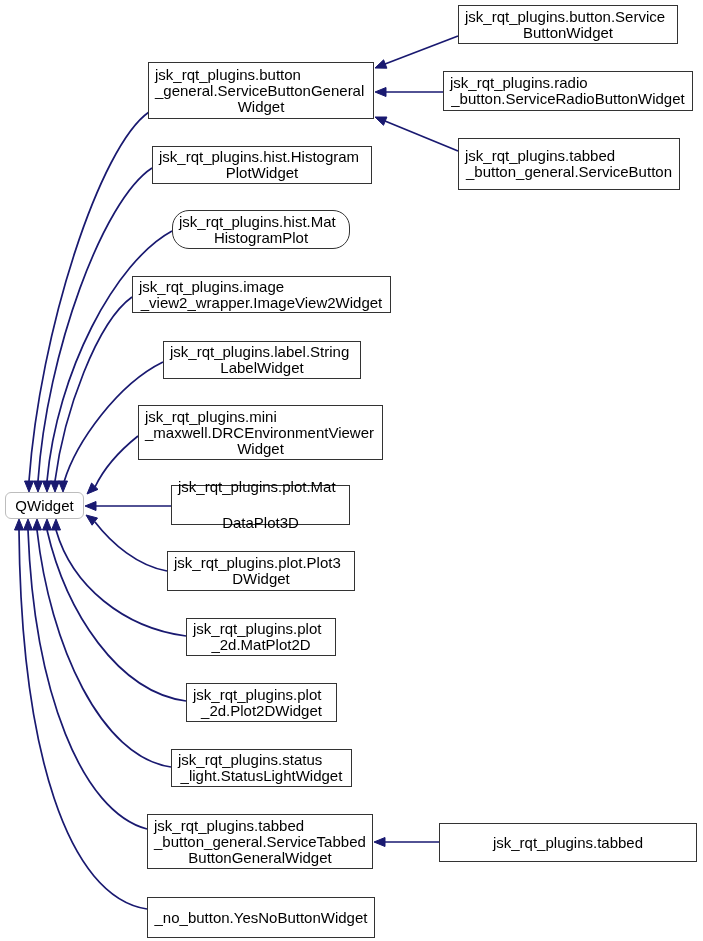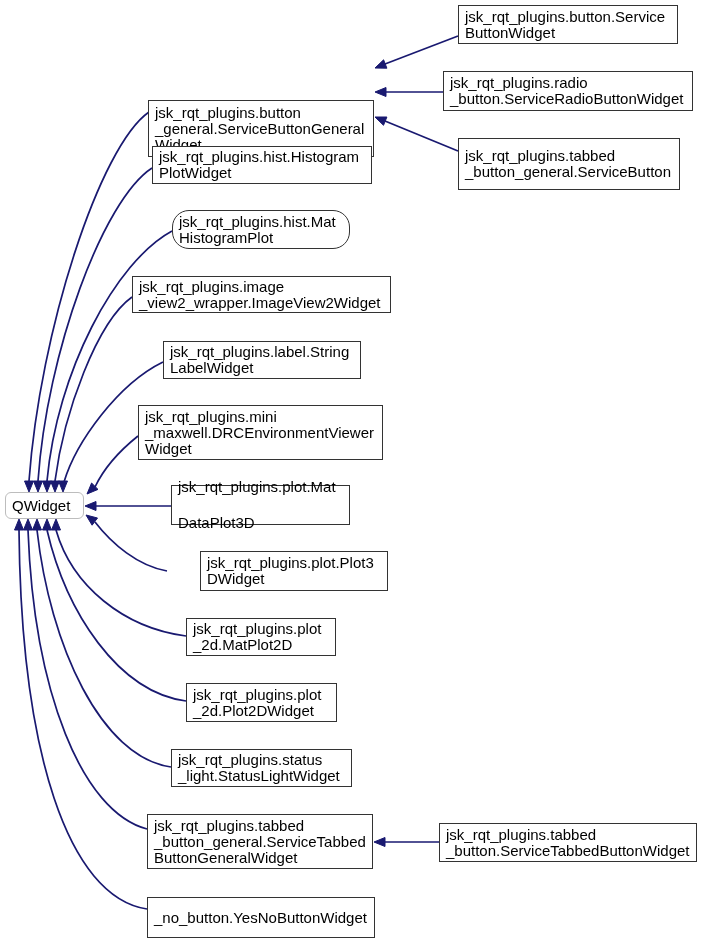--- a/index.html
+++ b/index.html
@@ -47,21 +47,21 @@
     line-height: 16px;
     white-space: nowrap;
     display: flex;
     flex-direction: column;
     justify-content: center;
     padding: 1px 6px;
     cursor: pointer;
   }
   .node.external { border-color: var(--ext-border); border-radius: 6px; }
   .node .ln { text-align: left; }
-  .node .ln:last-child { text-align: left; }
+  .node .ln:last-child { text-align: center; }
 </style>
 </head>
 <body>
 
 <div id="stage">
 
   <svg id="edges-layer" width="703" height="941" viewBox="0 0 703 941">
 
     <g>
       <path class="edge-path" d="M149,112 C100,146 40,330 29,481"></path>
@@ -139,21 +139,21 @@
 
   <div class="node external" style="left:5px; top:492px; width:79px; height:27px;">
     <div class="ln">QWidget</div>
   </div>
 
   <div class="node" style="left:458px; top:5px; width:220px; height:39px;">
     <div class="ln">jsk_rqt_plugins.button.Service</div>
     <div class="ln">ButtonWidget</div>
   </div>
 
-  <div class="node" style="left:148px; top:62px; width:226px; height:57px;margin-top:38px;">
+  <div class="node" style="left:148px; top:62px; width:226px; height:57px;">
     <div class="ln">jsk_rqt_plugins.button</div>
     <div class="ln">_general.ServiceButtonGeneral</div>
     <div class="ln">Widget</div>
   </div>
 
   <div class="node" style="left:443px; top:71px; width:250px; height:40px;">
     <div class="ln">jsk_rqt_plugins.radio</div>
     <div class="ln">_button.ServiceRadioButtonWidget</div>
   </div>
 
@@ -186,21 +186,21 @@
     <div class="ln">jsk_rqt_plugins.mini</div>
     <div class="ln">_maxwell.DRCEnvironmentViewer</div>
     <div class="ln">Widget</div>
   </div>
 
   <div class="node" style="left:171px; top:485px; width:179px; height:40px;gap:20px;">
     <div class="ln">jsk_rqt_plugins.plot.Mat</div>
     <div class="ln">DataPlot3D</div>
   </div>
 
-  <div class="node" style="left:167px; top:551px; width:188px; height:40px;margin-left:33px;">
+  <div class="node" style="left:167px; top:551px; width:188px; height:40px;">
     <div class="ln">jsk_rqt_plugins.plot.Plot3</div>
     <div class="ln">DWidget</div>
   </div>
 
   <div class="node" style="left:186px; top:618px; width:150px; height:38px;">
     <div class="ln">jsk_rqt_plugins.plot</div>
     <div class="ln">_2d.MatPlot2D</div>
   </div>
 
   <div class="node" style="left:186px; top:683px; width:151px; height:39px;">
@@ -214,20 +214,19 @@
   </div>
 
   <div class="node" style="left:147px; top:814px; width:226px; height:55px;">
     <div class="ln">jsk_rqt_plugins.tabbed</div>
     <div class="ln">_button_general.ServiceTabbed</div>
     <div class="ln">ButtonGeneralWidget</div>
   </div>
 
   <div class="node" style="left:439px; top:823px; width:258px; height:39px;">
     <div class="ln">jsk_rqt_plugins.tabbed</div>
-    <div class="ln">_button.ServiceTabbedButtonWidget</div>
   </div>
 
   <div class="node" style="left:147px; top:897px; width:228px; height:41px;">
     <div class="ln">_no_button.YesNoButtonWidget</div>
   </div>
 
 </div>
 
 </body></html>

